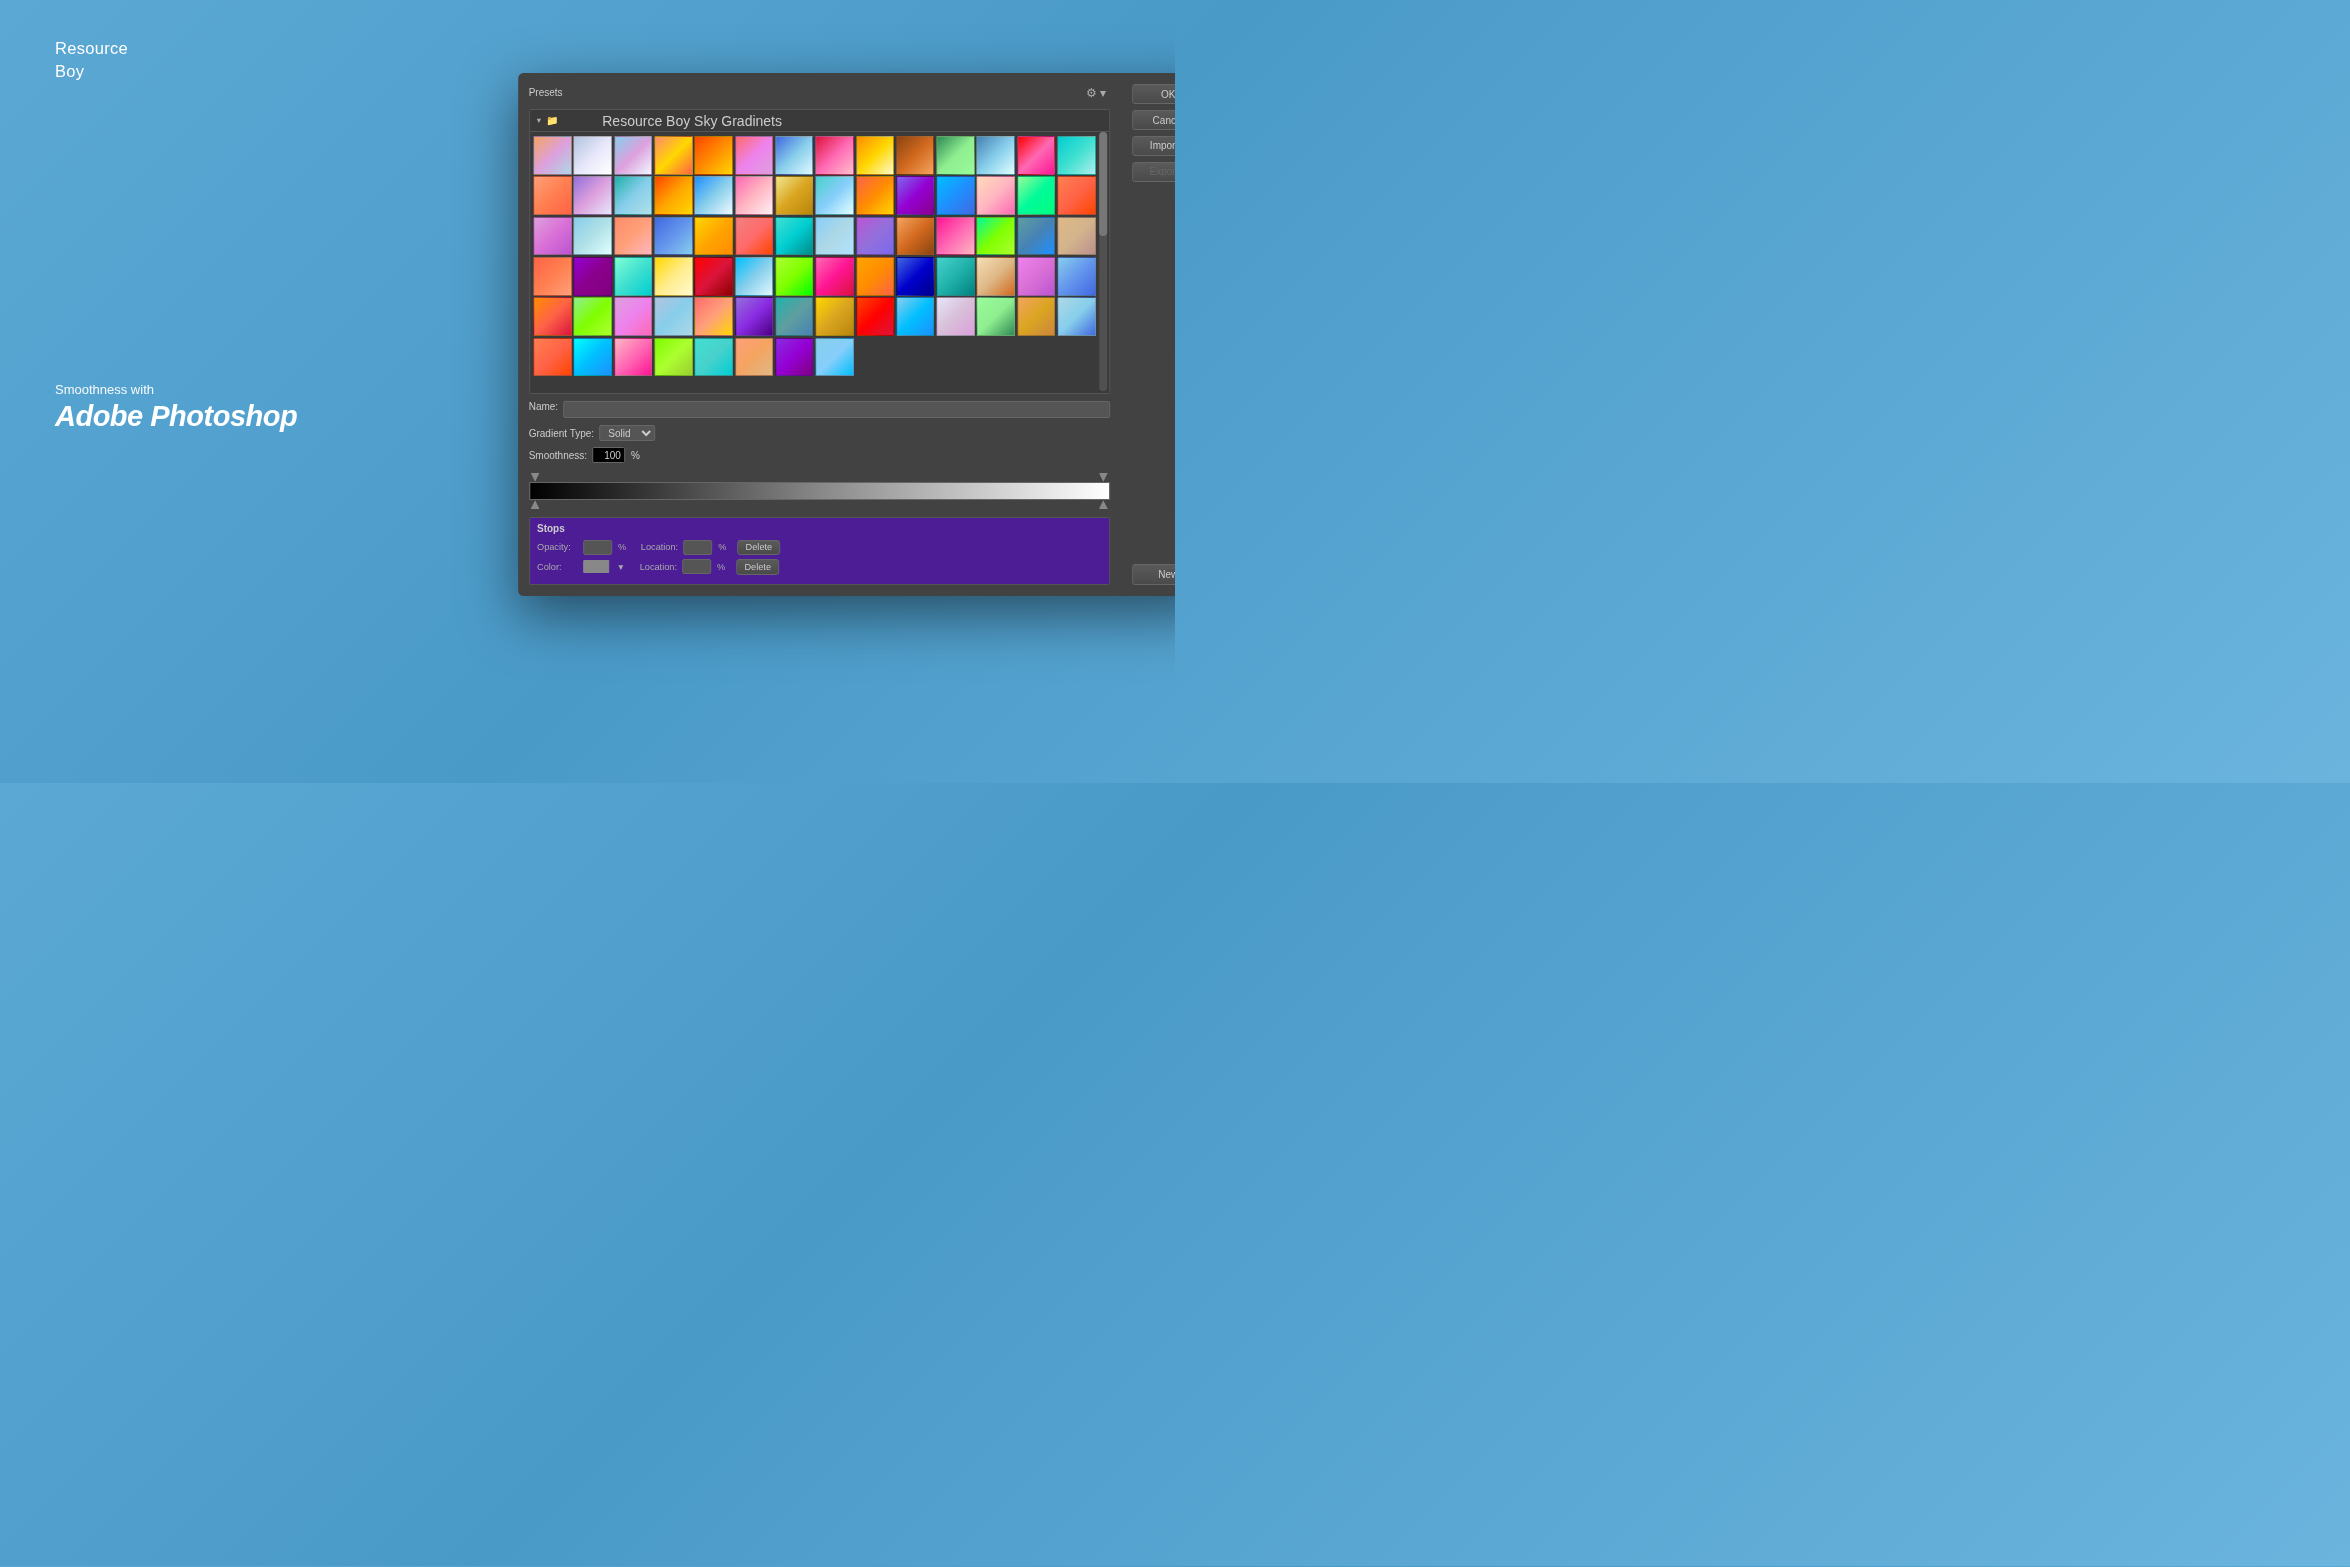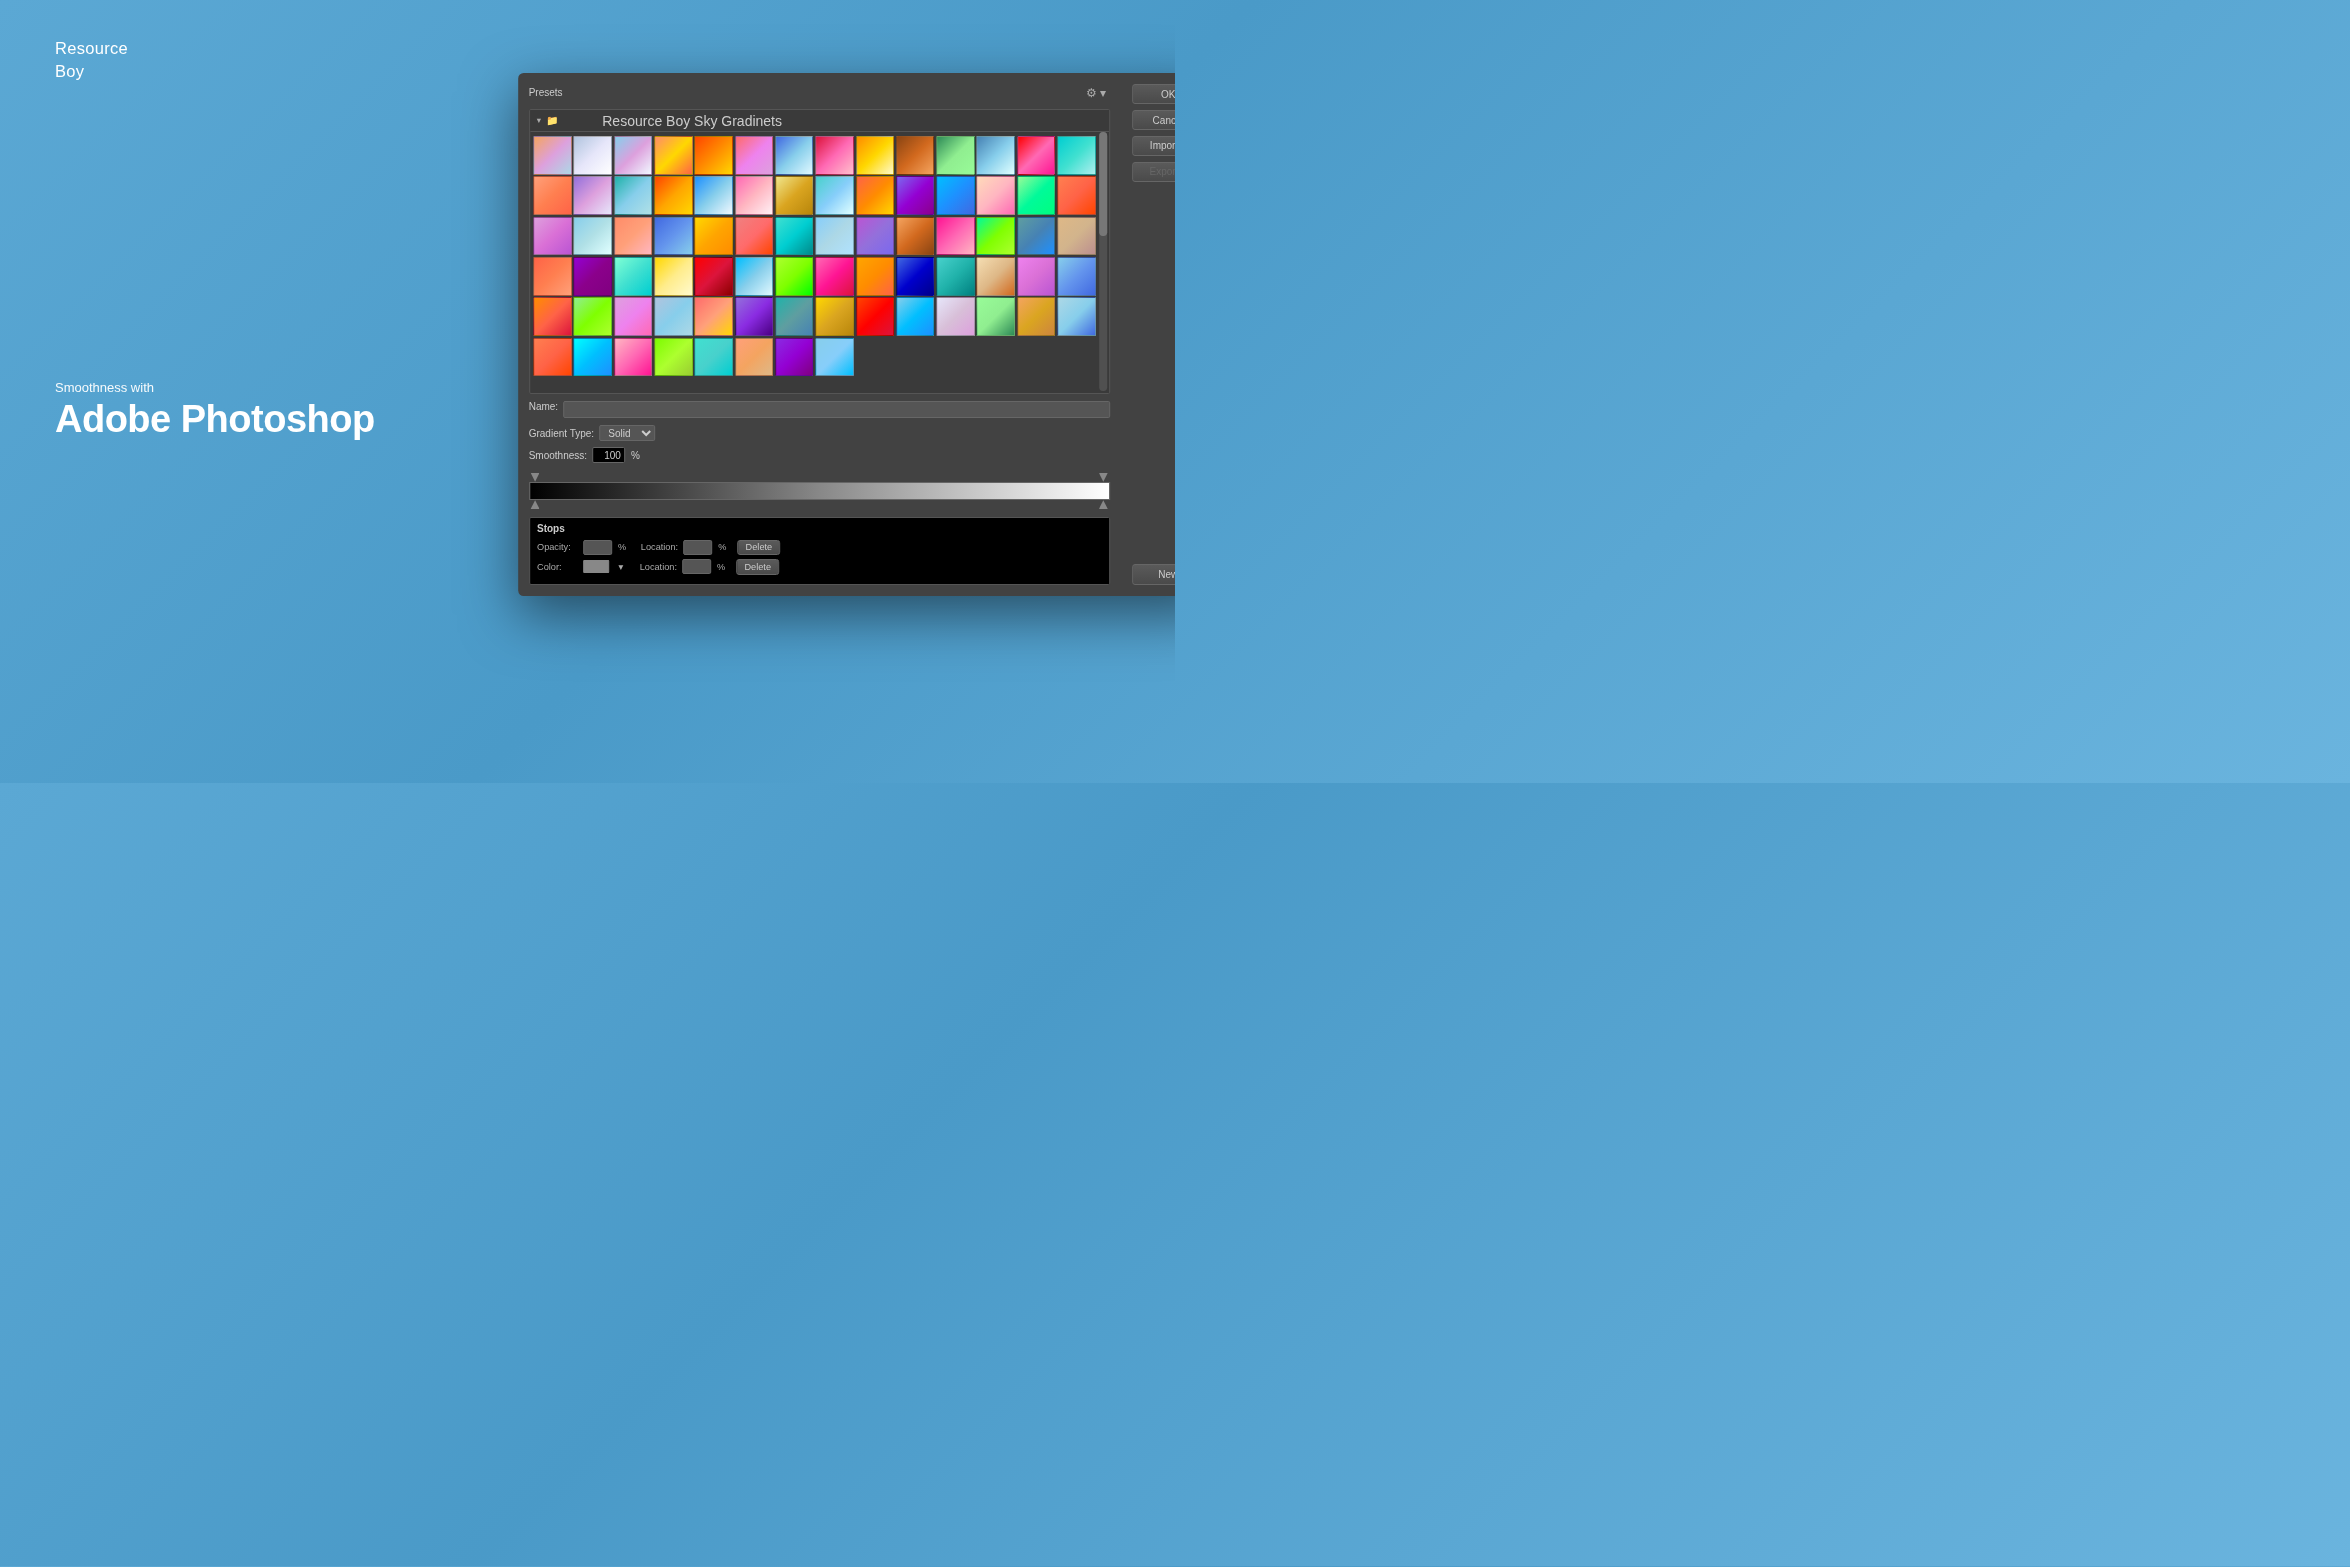--- a/index.html
+++ b/index.html
@@ -33,23 +33,24 @@
     }
 
     .compatible-text .subtitle {
       font-size: 13px;
       font-weight: 400;
       margin-bottom: 3.7px;
       opacity: 0.95;
     }
 
     .compatible-text .title {
-      font-size: 38px;
+      font-size: 29px;
       font-weight: 700;
       letter-spacing: -0.5px;
+      font-style: italic;
     }
 
     
     .ps-dialog {
       position: absolute;
       top: 73px;
       left: 50%;
       transform: translateX(-10%);
       width: 698px;
       background: #424242;
@@ -293,21 +294,21 @@
     .ps-handle-bottom {
       width: 9.2px;
       height: 9.2px;
       background: #888;
       clip-path: polygon(50% 0%, 100% 100%, 0% 100%);
     }
 
     
     .ps-stops-section {
       margin-top: 5.5px;
-      background: #000000;
+      background: #4c1d95;
       border: 0.9px solid #555;
       border-radius: 1.8px;
       padding: 5.5px 7.3px;
     }
 
     .ps-stops-title {
       color: #ccc;
       font-size: 10px;
       font-weight: 600;
       margin-bottom: 5.5px;

